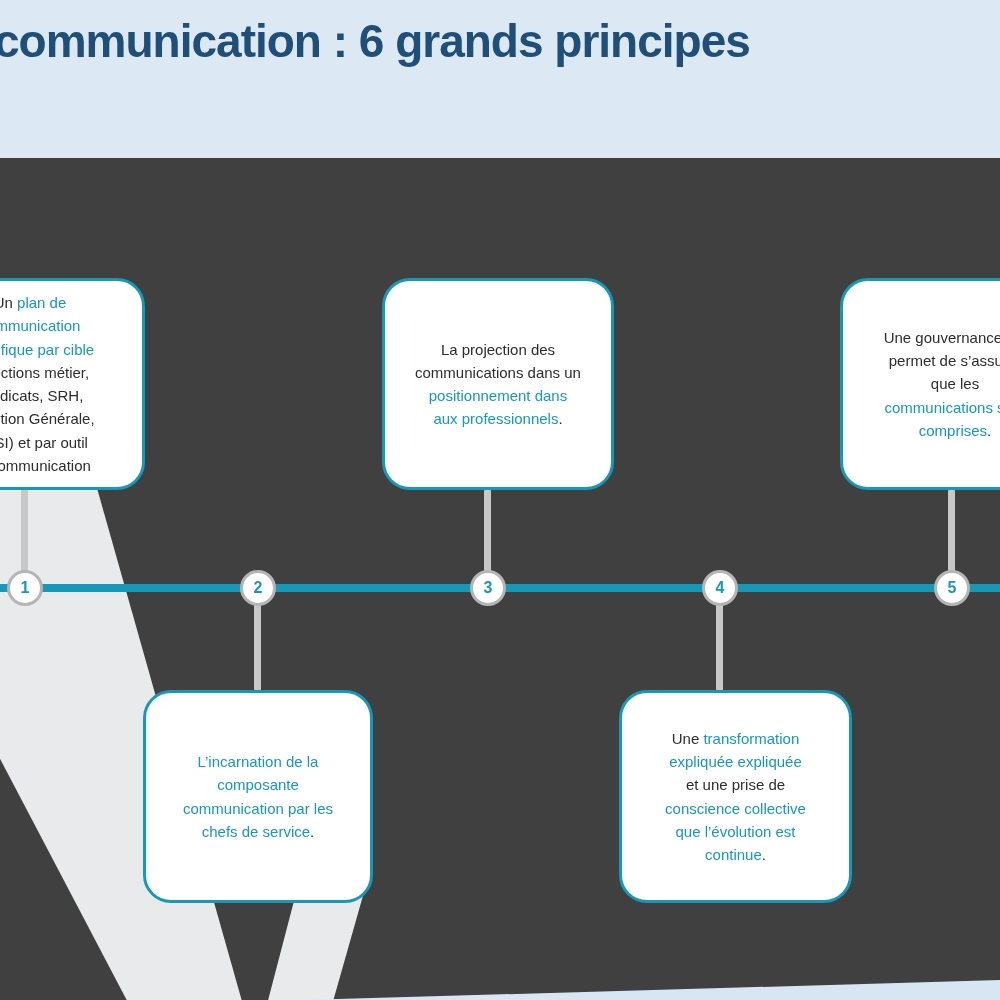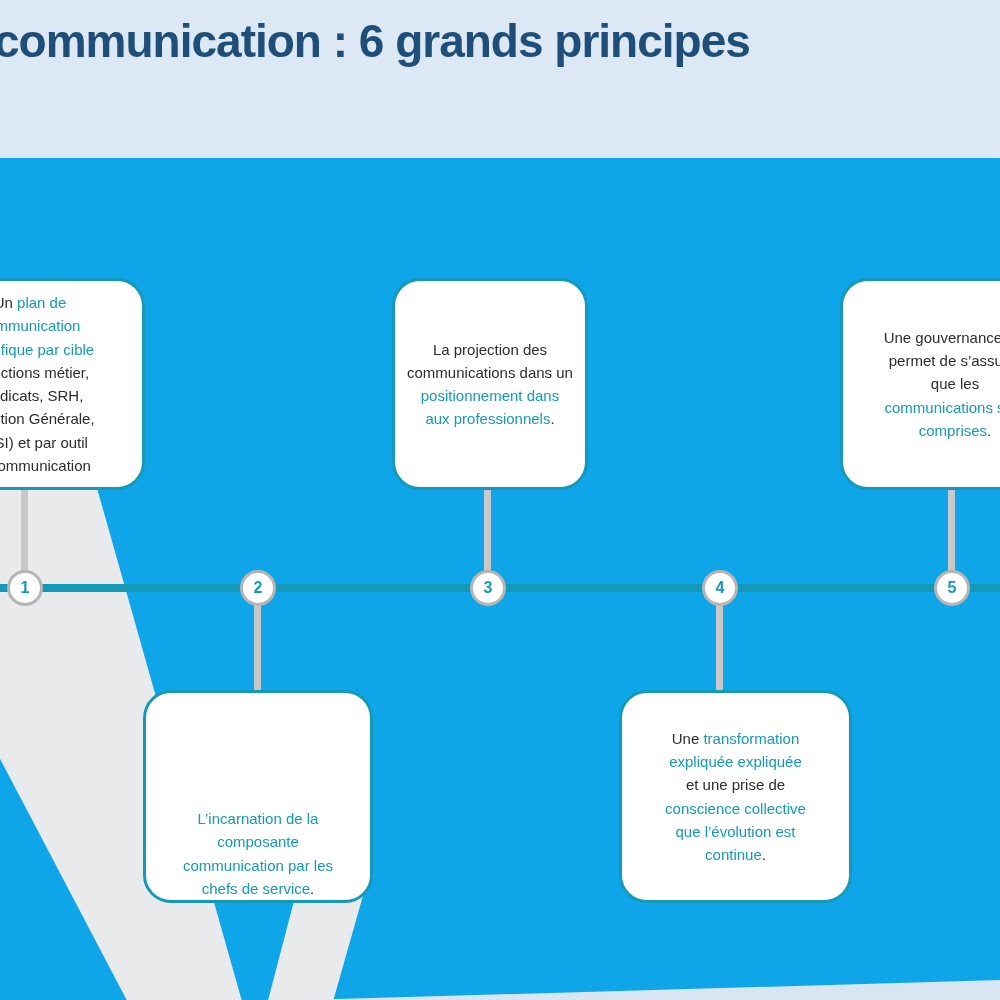--- a/index.html
+++ b/index.html
@@ -3,21 +3,21 @@
 <meta charset="utf-8">
 <style>
   * { margin: 0; padding: 0; box-sizing: border-box; }
   html, body { background: #ffffff; }
   body { font-family: "Liberation Sans", sans-serif; }
 
   .page {
     position: relative;
     width: 1000px;
     height: 1000px;
-    background: #0ea5e9;
+    background: #404040;
     overflow: hidden;
   }
 
   .watermark {
     position: absolute;
     left: 0; top: 0;
     z-index: 0;
   }
 
   .band {
@@ -123,40 +123,40 @@
         <div class="tl-line"><span class="accent">communication</span></div>
         <div class="tl-line"><span class="accent">spécifique par cible</span></div>
         <div class="tl-line"><span class="plain">(directions métier,</span></div>
         <div class="tl-line"><span class="plain">syndicats, SRH,</span></div>
         <div class="tl-line"><span class="plain">Direction Générale,</span></div>
         <div class="tl-line"><span class="plain">DOSI) et par outil</span></div>
         <div class="tl-line"><span class="plain">de communication</span></div>
       </div>
   </div>
 
-  <div class="pbox" style="left:392px; top:278px; width:196px; height:212px;">
+  <div class="pbox" style="left:382px; top:278px; width:232px; height:212px;">
     <div class="pbox-text">
         <div class="tl-line"><span class="plain">La projection des</span></div>
         <div class="tl-line"><span class="plain">communications dans un</span></div>
         <div class="tl-line"><span class="accent">positionnement dans</span></div>
         <div class="tl-line"><span class="accent">aux professionnels</span><span class="plain">.</span></div>
       </div>
   </div>
 
   <div class="pbox" style="left:840px; top:278px; width:230px; height:212px;">
     <div class="pbox-text">
         <div class="tl-line"><span class="plain">Une gouvernance qui</span></div>
         <div class="tl-line"><span class="plain">permet de s’assurer</span></div>
         <div class="tl-line"><span class="plain">que les</span></div>
         <div class="tl-line"><span class="accent">communications sont</span></div>
         <div class="tl-line"><span class="accent">comprises</span><span class="plain">.</span></div>
       </div>
   </div>
 
-  <div class="pbox" style="left:143px; top:690px; width:230px; height:213px;align-items:flex-end;">
+  <div class="pbox" style="left:143px; top:690px; width:230px; height:213px;">
     <div class="pbox-text">
         <div class="tl-line"><span class="accent">L’incarnation de la</span></div>
         <div class="tl-line"><span class="accent">composante</span></div>
         <div class="tl-line"><span class="accent">communication par les</span></div>
         <div class="tl-line"><span class="accent">chefs de service</span><span class="plain">.</span></div>
       </div>
   </div>
 
   <div class="pbox" style="left:619px; top:690px; width:233px; height:213px;">
     <div class="pbox-text">

